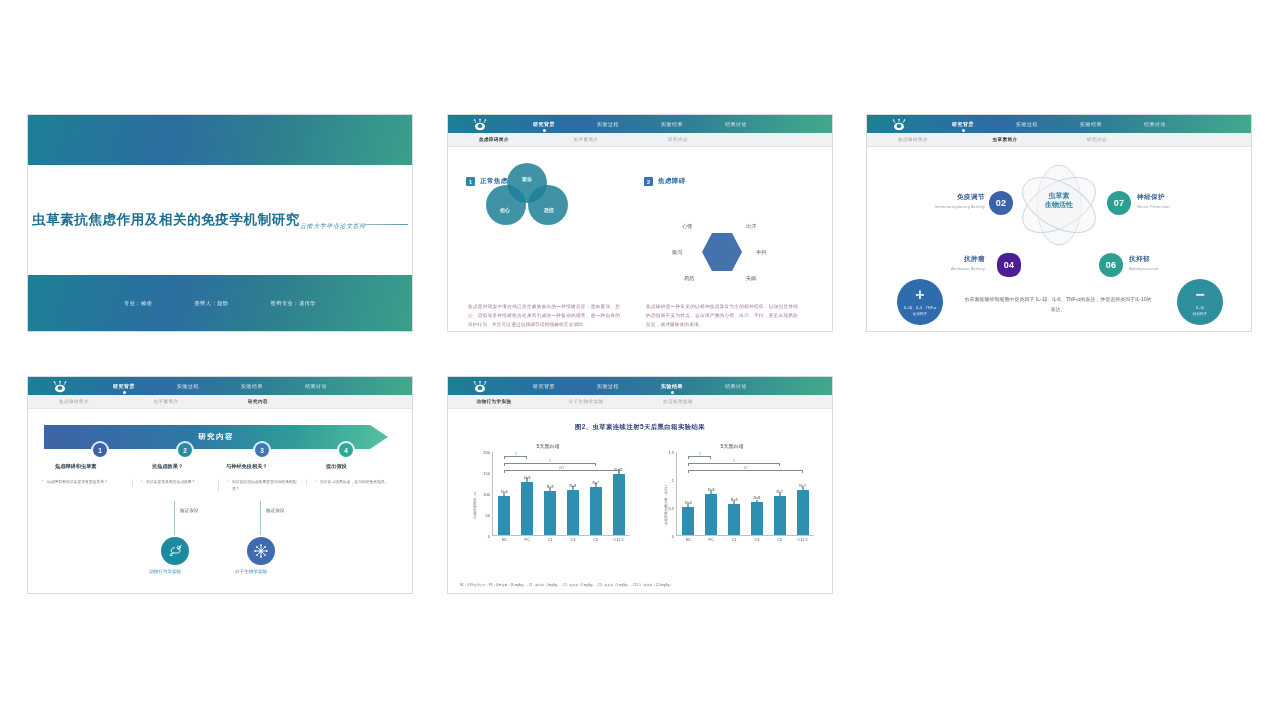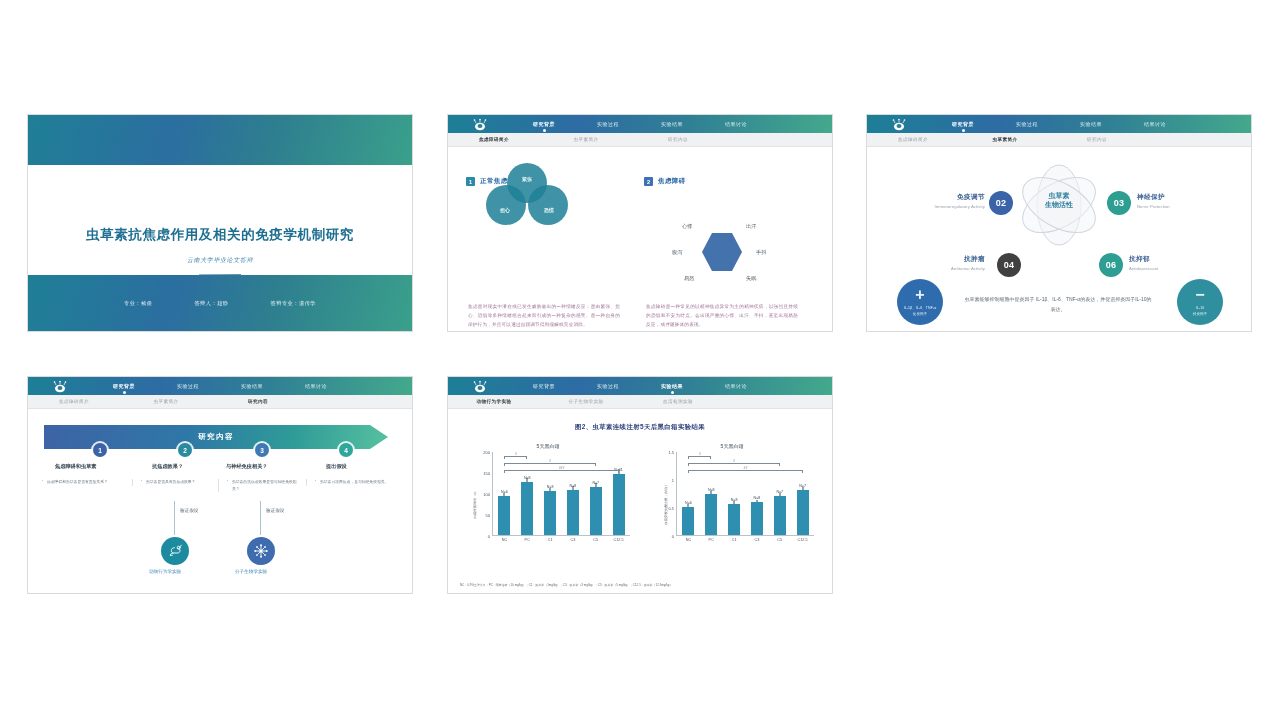--- a/index.html
+++ b/index.html
@@ -26,22 +26,22 @@
 
   
   .title-band {
     position: absolute; left: 0; right: 0;
     background: linear-gradient(105deg, #1f7f96 0%, #2b6ea0 38%, #2e7f8f 64%, #3aa08b 100%);
   }
   .title-band.top { top: 0; height: 50px; }
   .title-band.bottom { bottom: 0; height: 56px; }
   .title-white {
     position: absolute; left: 0; right: 0; top: 50px; bottom: 56px;
-    background: #fff; display: flex; flex-direction: column;
-    align-items: center; justify-content: flex-end;
+    background: #fff; display: flex; flex-direction: row;
+    align-items: center; justify-content: center;
   }
   .main-title {
     font-size: 13.5px; font-weight: bold; color: #1e6f91;
     letter-spacing: .6px; white-space: nowrap;
   }
   .sub-title {
     margin-top: 12px; font-size: 6px; color: #3f86ac; font-style: italic;
     letter-spacing: .6px;
   }
   .title-rule {
@@ -143,21 +143,21 @@
     line-height: 1.35; white-space: nowrap;
   }
   .bubble {
     position: absolute; width: 24px; height: 24px; border-radius: 50%;
     display: flex; align-items: center; justify-content: center;
     color: #fff; font-size: 9px; font-weight: bold; letter-spacing: .3px;
   }
   .b01 { background: #3a63a8; left: 122px; top: 44px; }
   .b02 { background: #2f9e92; left: 240px; top: 44px; }
   .b03 { background: #2f9e92; left: 232px; top: 106px; }
-  .b04 { background: #404040; left: 130px; top: 106px; }
+  .b04 { background: #4c1d95; left: 130px; top: 106px; border-radius: 10px; }
   .sidelab { position: absolute; }
   .sidelab .cn { font-size: 6.6px; font-weight: bold; color: #3a5f92; letter-spacing: .4px; }
   .sidelab .en { font-size: 4.2px; color: #98a2ad; margin-top: 2px; letter-spacing: .1px; }
   .sl-1 { left: 34px;  top: 46px; text-align: right; width: 84px; }
   .sl-2 { left: 270px; top: 46px; text-align: left;  width: 86px; }
   .sl-3 { left: 262px; top: 108px; text-align: left; width: 90px; }
   .sl-4 { left: 30px;  top: 108px; text-align: right; width: 88px; }
 
   .bigcirc {
     position: absolute; width: 46px; height: 46px; border-radius: 50%;
@@ -370,21 +370,21 @@
           <ellipse cx="62" cy="44" rx="22" ry="40" transform="rotate(60 62 44)" fill="#f3f5f7" fill-opacity=".5"></ellipse>
           <ellipse cx="62" cy="44" rx="22" ry="40" transform="rotate(120 62 44)" fill="#f3f5f7" fill-opacity=".5"></ellipse>
         </g>
       </svg>
       <div class="center-label">
         <div>虫草素</div>
         <div>生物活性</div>
       </div>
 
       <div class="bubble b01">02</div>
-      <div class="bubble b02">03</div>
+      <div class="bubble b02">07</div>
       <div class="bubble b03">06</div>
       <div class="bubble b04">04</div>
 
       <div class="sidelab sl-1">
         <div class="cn">免疫调节</div>
         <div class="en">Immunoregulatory Activity</div>
       </div>
       <div class="sidelab sl-2">
         <div class="cn">神经保护</div>
         <div class="en">Nerve Protection</div>

